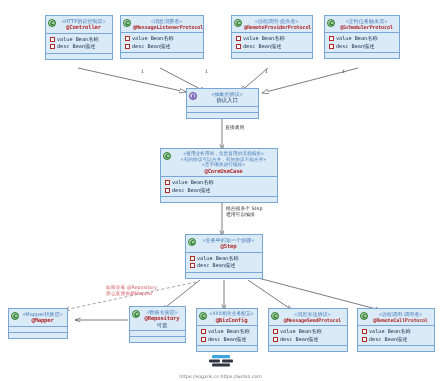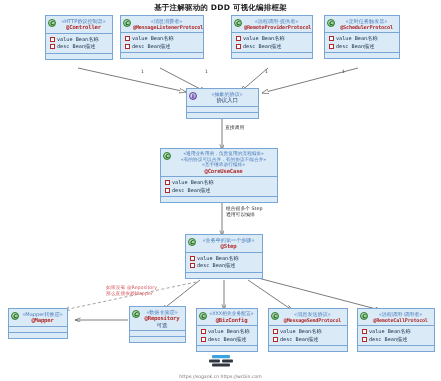--- a/index.html
+++ b/index.html
@@ -77,21 +77,20 @@
   }
   .logo{
     position:absolute;left:207px;bottom:12px;width:28px;height:16px;
   }
 </style>
 </head>
 <body>
 
 <div id="canvas">
 
-  <div class="title">基于注解驱动的 DDD 可视化编排框架</div>
 
   <svg class="edges" viewBox="0 0 441 381">
     <defs>
       <marker id="hollowtri" markerWidth="9" markerHeight="9" refX="8" refY="3" orient="auto">
         <path d="M0,0 L8,3 L0,6 z" fill="#ffffff" stroke="#5a5a5a" stroke-width="0.8"></path>
       </marker>
       <marker id="openarrow" markerWidth="8" markerHeight="8" refX="7" refY="2.6" orient="auto">
         <path d="M0,0 L7,2.6 L0,5.2" fill="none" stroke="#5a5a5a" stroke-width="0.9"></path>
       </marker>
       <marker id="openarrowdash" markerWidth="8" markerHeight="8" refX="7" refY="2.6" orient="auto">

